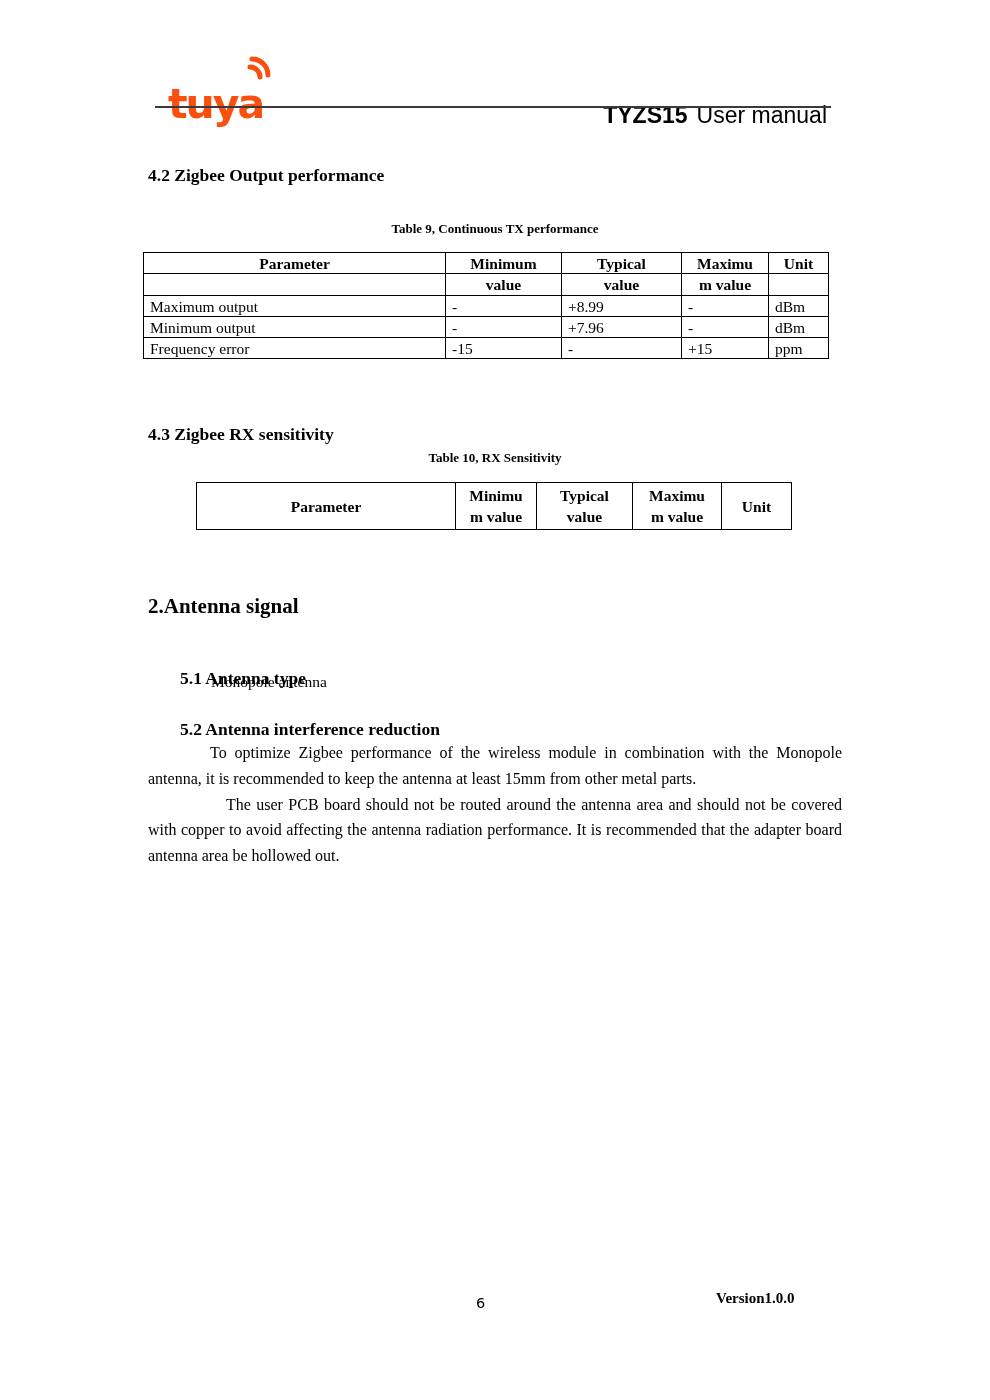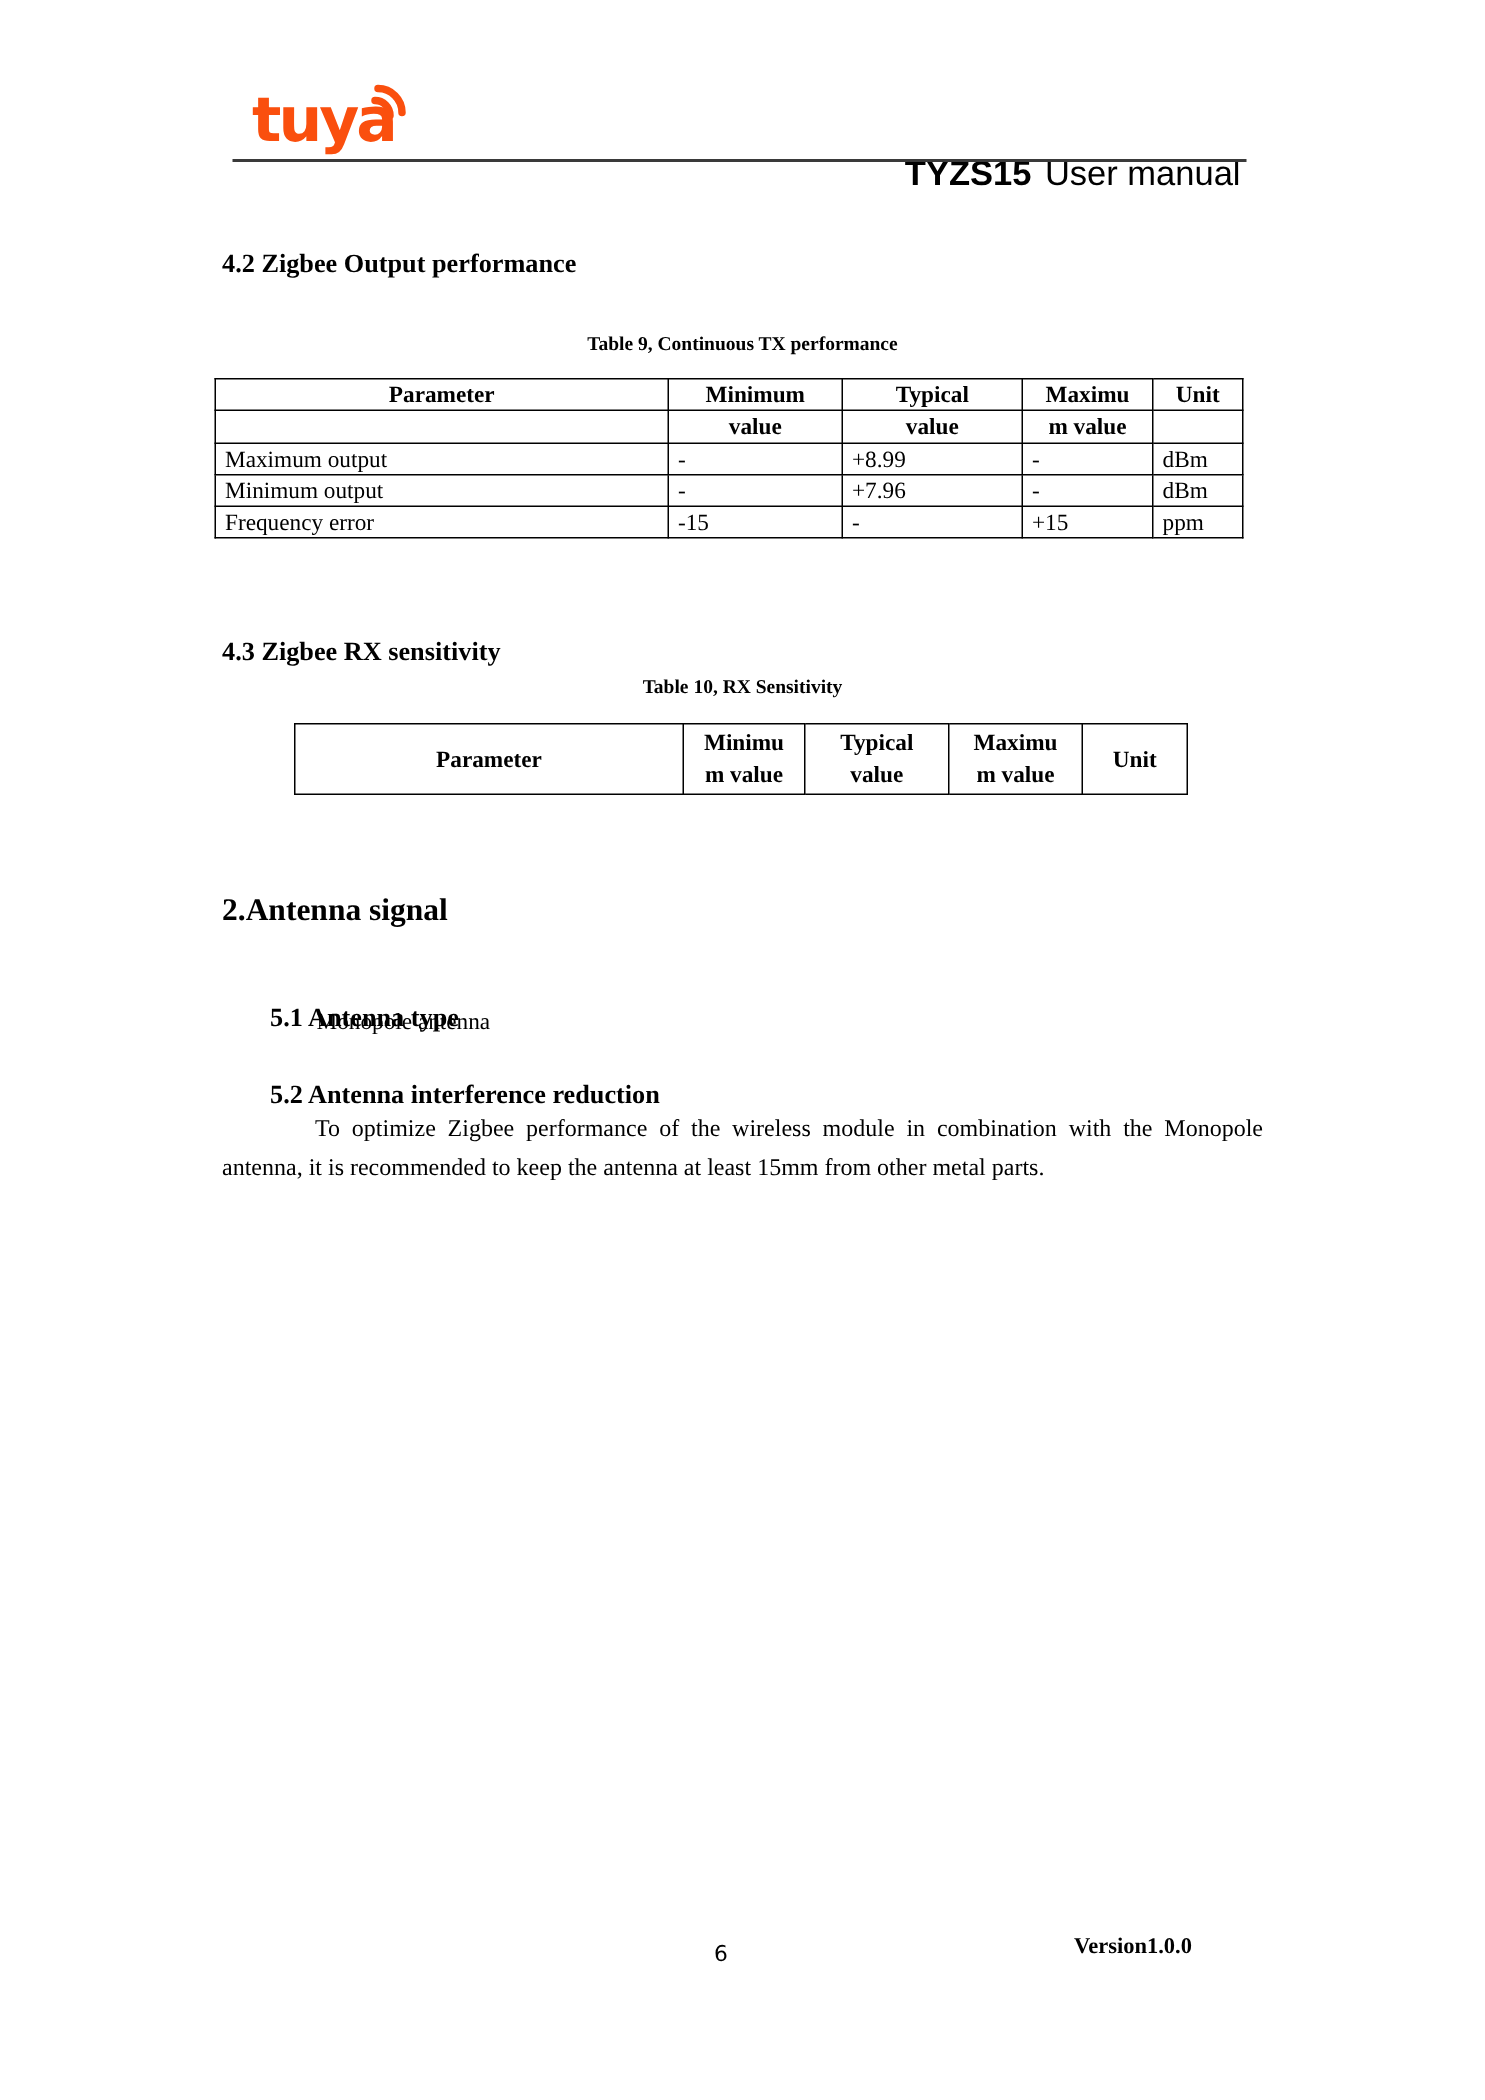--- a/index.html
+++ b/index.html
@@ -6,21 +6,21 @@
   body{
     width:990px;height:1400px;position:relative;background:#ffffff;
     font-family:"Liberation Serif", serif;color:#000;overflow:hidden;
   }
   .abs{position:absolute;}
 
   
   .logo-wrap{left:168px;top:58px;height:48px;}
   .logo-text{
     font-family:"DejaVu Sans", sans-serif;font-weight:bold;
-    font-size:41px;line-height:44px;letter-spacing:-2px;
+    font-size:41px;line-height:44px;letter-spacing:-2px;margin-top:24px;
   }
   .logo-arcs{position:absolute;left:77px;top:-4px;}
   .hdr-title{
     right:163px;top:79px;font-family:"Liberation Sans", sans-serif;
     font-size:23px;line-height:24px;white-space:nowrap;margin-top:24px;
   }
   .hdr-title .prod{font-weight:bold;margin-right:9px;}
   .hdr-rule{left:155px;top:106px;width:676px;height:2px;background:#3a3a3a;}
 
   
@@ -171,16 +171,17 @@
 <div class="abs h1" style="left:148px;top:594px;">2.Antenna signal</div>
 
 <div class="abs h3" style="left:180px;top:668px;">5.1 Antenna type</div>
 
 <div class="abs plain" style="left:211px;top:673px;">Monopole antenna</div>
 
 <div class="abs h3" style="left:180px;top:719px;">5.2 Antenna interference reduction</div>
 
 <div class="abs bodytext">
   <p class="indent1">To optimize Zigbee performance of the wireless module in combination with the Monopole antenna, it is recommended to keep the antenna at least 15mm from other metal parts.</p>
+  <p class="indent2">The user PCB board should not be routed around the antenna area and should not be covered with copper to avoid affecting the antenna radiation performance. It is recommended that the adapter board antenna area be hollowed out.</p>
 </div>
 
 <div class="abs pageno">6</div>
 <div class="abs version">Version1.0.0</div>
 
 </body></html>

